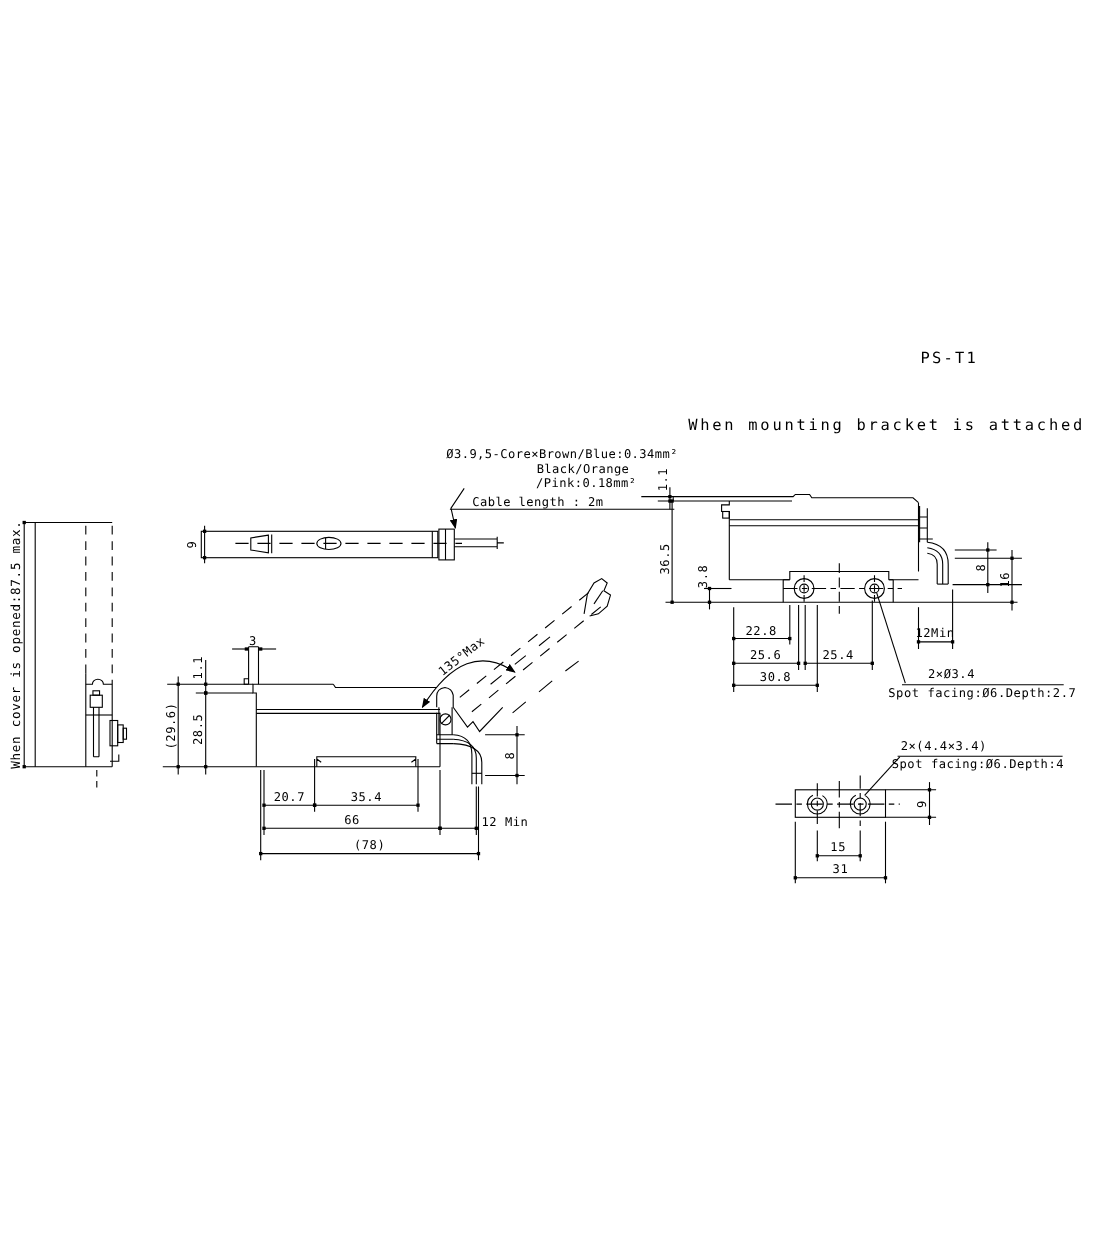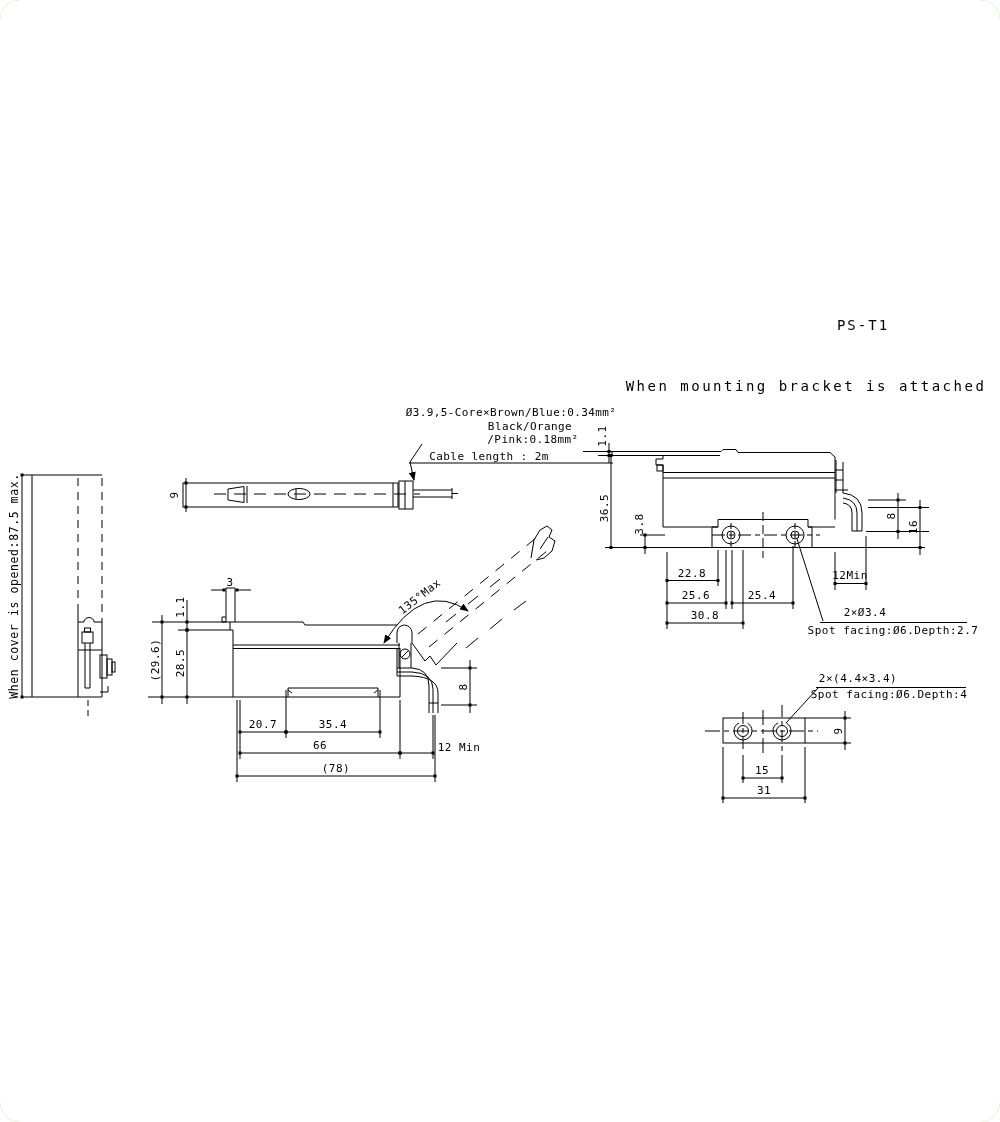--- a/index.html
+++ b/index.html
@@ -1,17 +1,17 @@
 <!DOCTYPE html>
 <html><head>
 <meta charset="utf-8">
 <style>
   html,body{margin:0;padding:0;background:#fff;}
   #canvas{position:relative;width:1000px;height:1122px;background:#84cc16;overflow:hidden;
-          font-family:"DejaVu Sans Mono",monospace;border-radius:20px;}
+          font-family:"DejaVu Sans Mono",monospace;}
   svg{position:absolute;left:0;top:0;}
   svg text{fill:#000;font-family:"DejaVu Sans Mono",monospace;}
   .dim{font-size:11px;letter-spacing:.5px;}
   .note{font-size:11px;letter-spacing:.4px;}
   .cap{font-size:14px;letter-spacing:2.5px;}
   .mod{font-size:14px;letter-spacing:2px;}
   .vnote{font-size:11.5px;letter-spacing:.6px;}
 </style>
 </head>
 <body>

